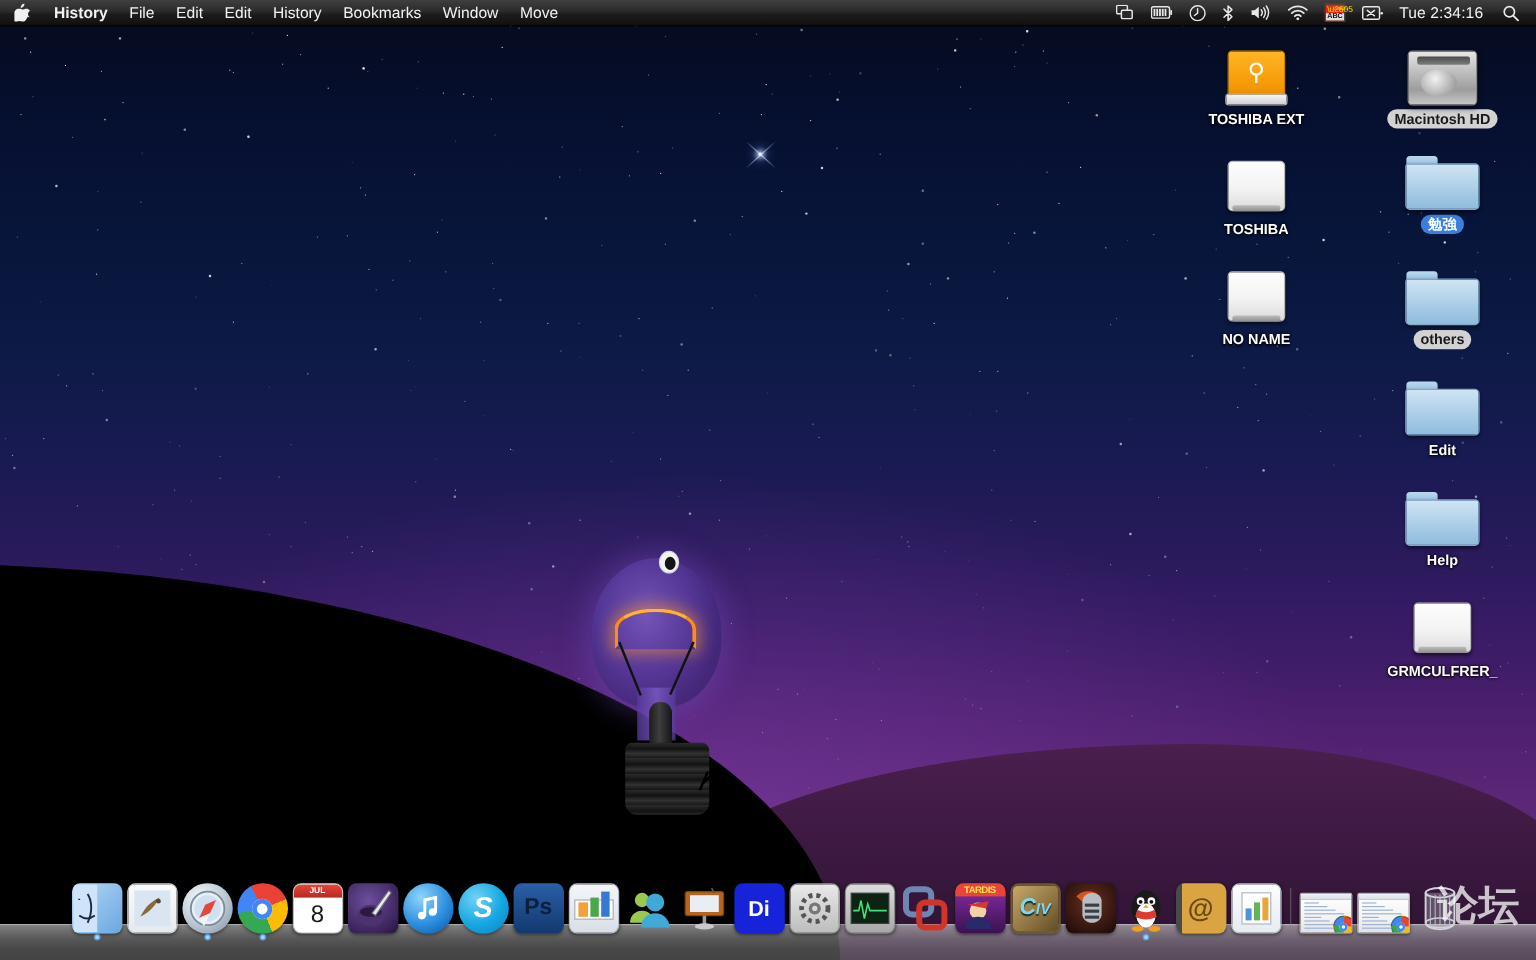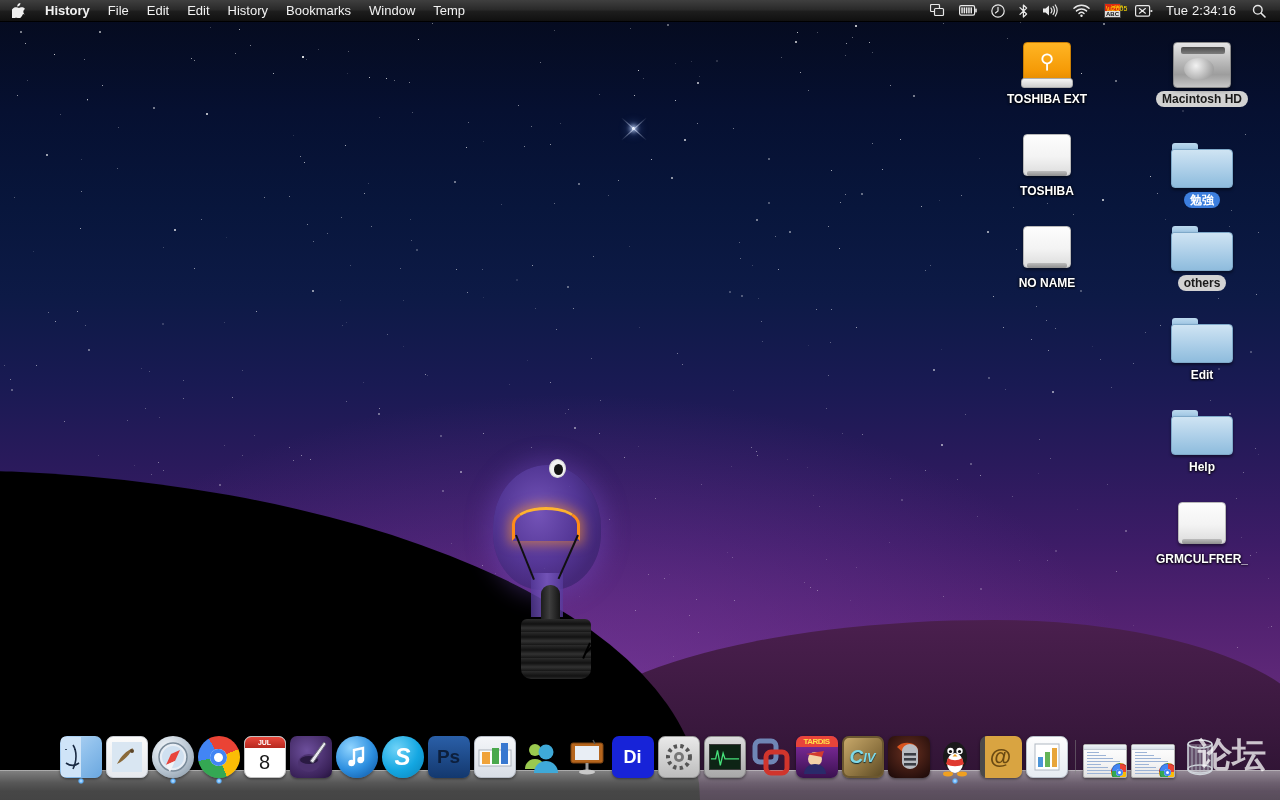--- a/index.html
+++ b/index.html
@@ -664,21 +664,21 @@
           <path fill="#f0f0f0" d="M8.4 0c.1.9-.25 1.77-.83 2.4-.6.65-1.5 1.14-2.36 1.07C5.1 2.6 5.5 1.7 6.06 1.1 6.66.45 7.64.03 8.4 0zm2.6 10.9c-.38.9-.57 1.3-1.07 2.1-.7 1.1-1.68 2.45-2.9 2.46-1.08.01-1.36-.7-2.83-.7-1.47.01-1.78.72-2.86.71-1.22-.01-2.15-1.23-2.85-2.32C-1.4 10.1-.6 6.2 1.5 4.92c.95-.58 2-.56 2.9-.56.9.01 1.75.6 2.52.6.76 0 1.86-.74 3.14-.63.53.02 2.03.22 3 1.63-2.6 1.45-2.2 5.2.94 5.94z"></path>
         </svg>
       </div>
       <div class="menu-item bold">History</div>
       <div class="menu-item">File</div>
       <div class="menu-item">Edit</div>
       <div class="menu-item">Edit</div>
       <div class="menu-item">History</div>
       <div class="menu-item">Bookmarks</div>
       <div class="menu-item">Window</div>
-      <div class="menu-item">Temp</div>
+      <div class="menu-item">Move</div>
     </div>
 
     <div id="menu-right">
       <div class="status-item">
         <svg width="15" height="13" viewBox="0 0 15 13">
             <rect x="0.5" y="0.5" width="9" height="7" rx="1" fill="none" stroke="#e8e8e8" stroke-width="1.2"></rect>
             <rect x="4.5" y="4.5" width="9" height="7" rx="1" fill="#2a2a2a" stroke="#e8e8e8" stroke-width="1.2"></rect>
           </svg>
       </div>
       <div class="status-item">
@@ -754,21 +754,21 @@
         </div><div class="di-label">TOSHIBA EXT</div></div>
       <div class="desk-icon" style="left: 1143px; top: 26px;"><div class="di-img">
           <div class="hd"></div>
         </div><div class="di-label sel-gray">Macintosh HD</div></div>
       <div class="desk-icon" style="left: 988px; top: 118px;"><div class="di-img">
           <div class="drv">
             <div class="drv-body"></div>
             <div class="drv-slot"></div>
           </div>
         </div><div class="di-label">TOSHIBA</div></div>
-      <div class="desk-icon" style="left: 1143px; top: 127px;"><div class="di-img">
+      <div class="desk-icon" style="left: 1143px; top: 114px;"><div class="di-img">
           <div class="folder">
             <div class="tab"></div>
             <div class="bd"></div>
           </div>
         </div><div class="di-label sel-blue">勉強</div></div>
       <div class="desk-icon" style="left: 988px; top: 210px;"><div class="di-img">
           <div class="drv">
             <div class="drv-body"></div>
             <div class="drv-slot"></div>
           </div>

